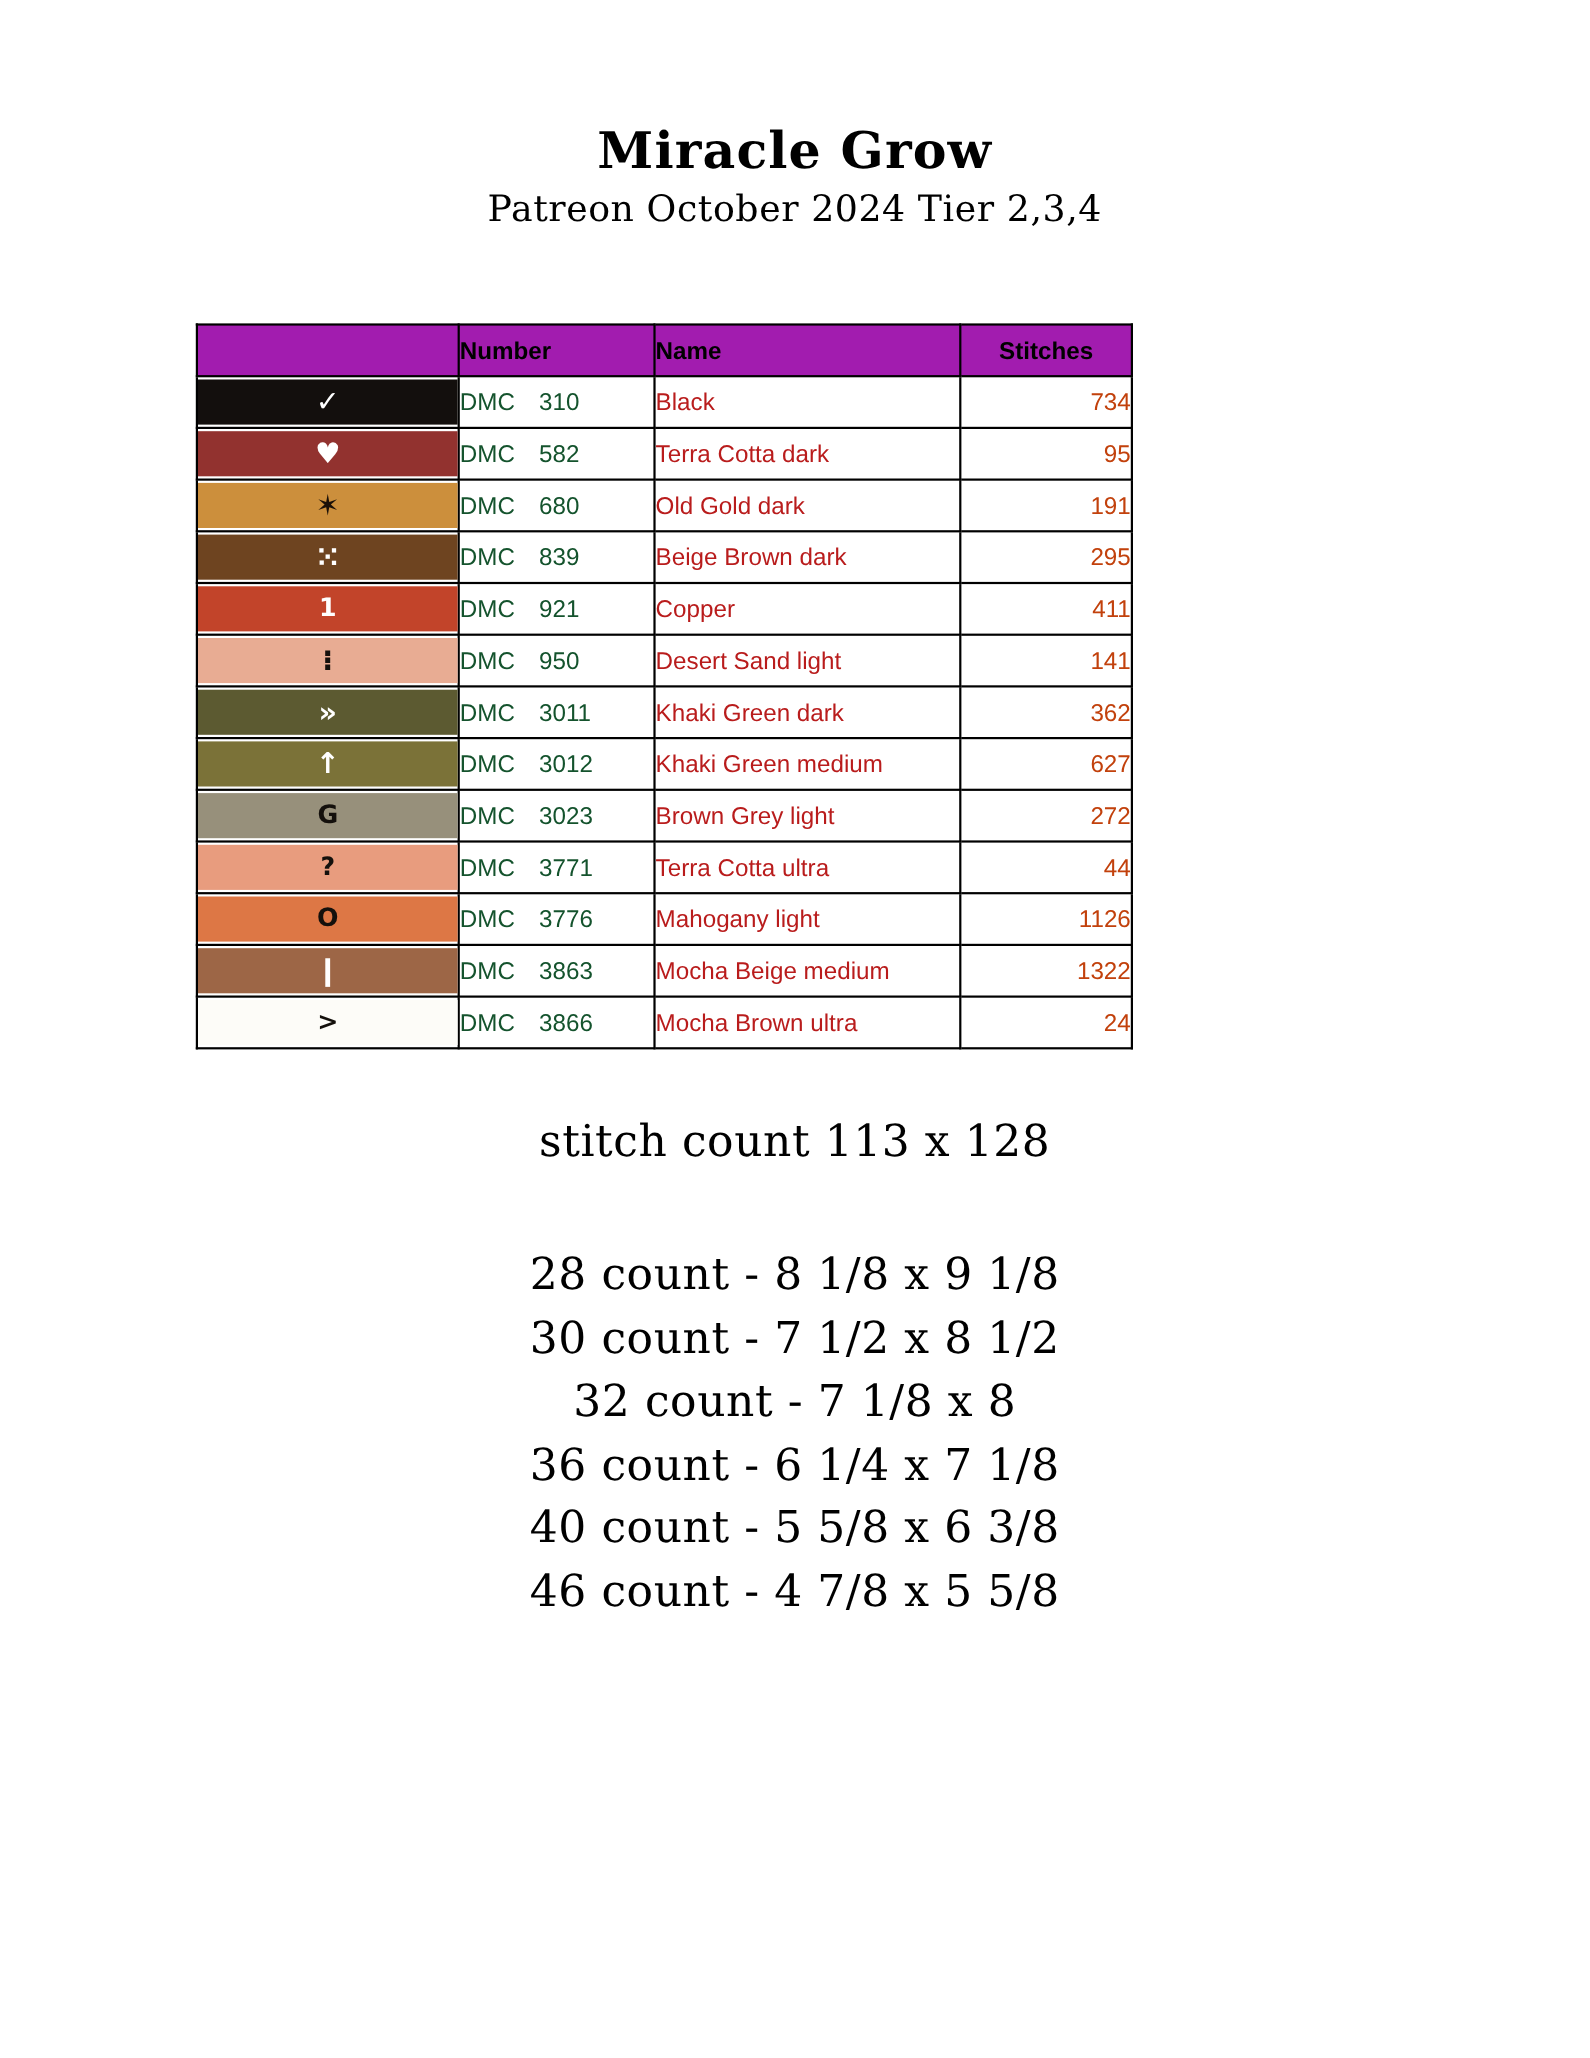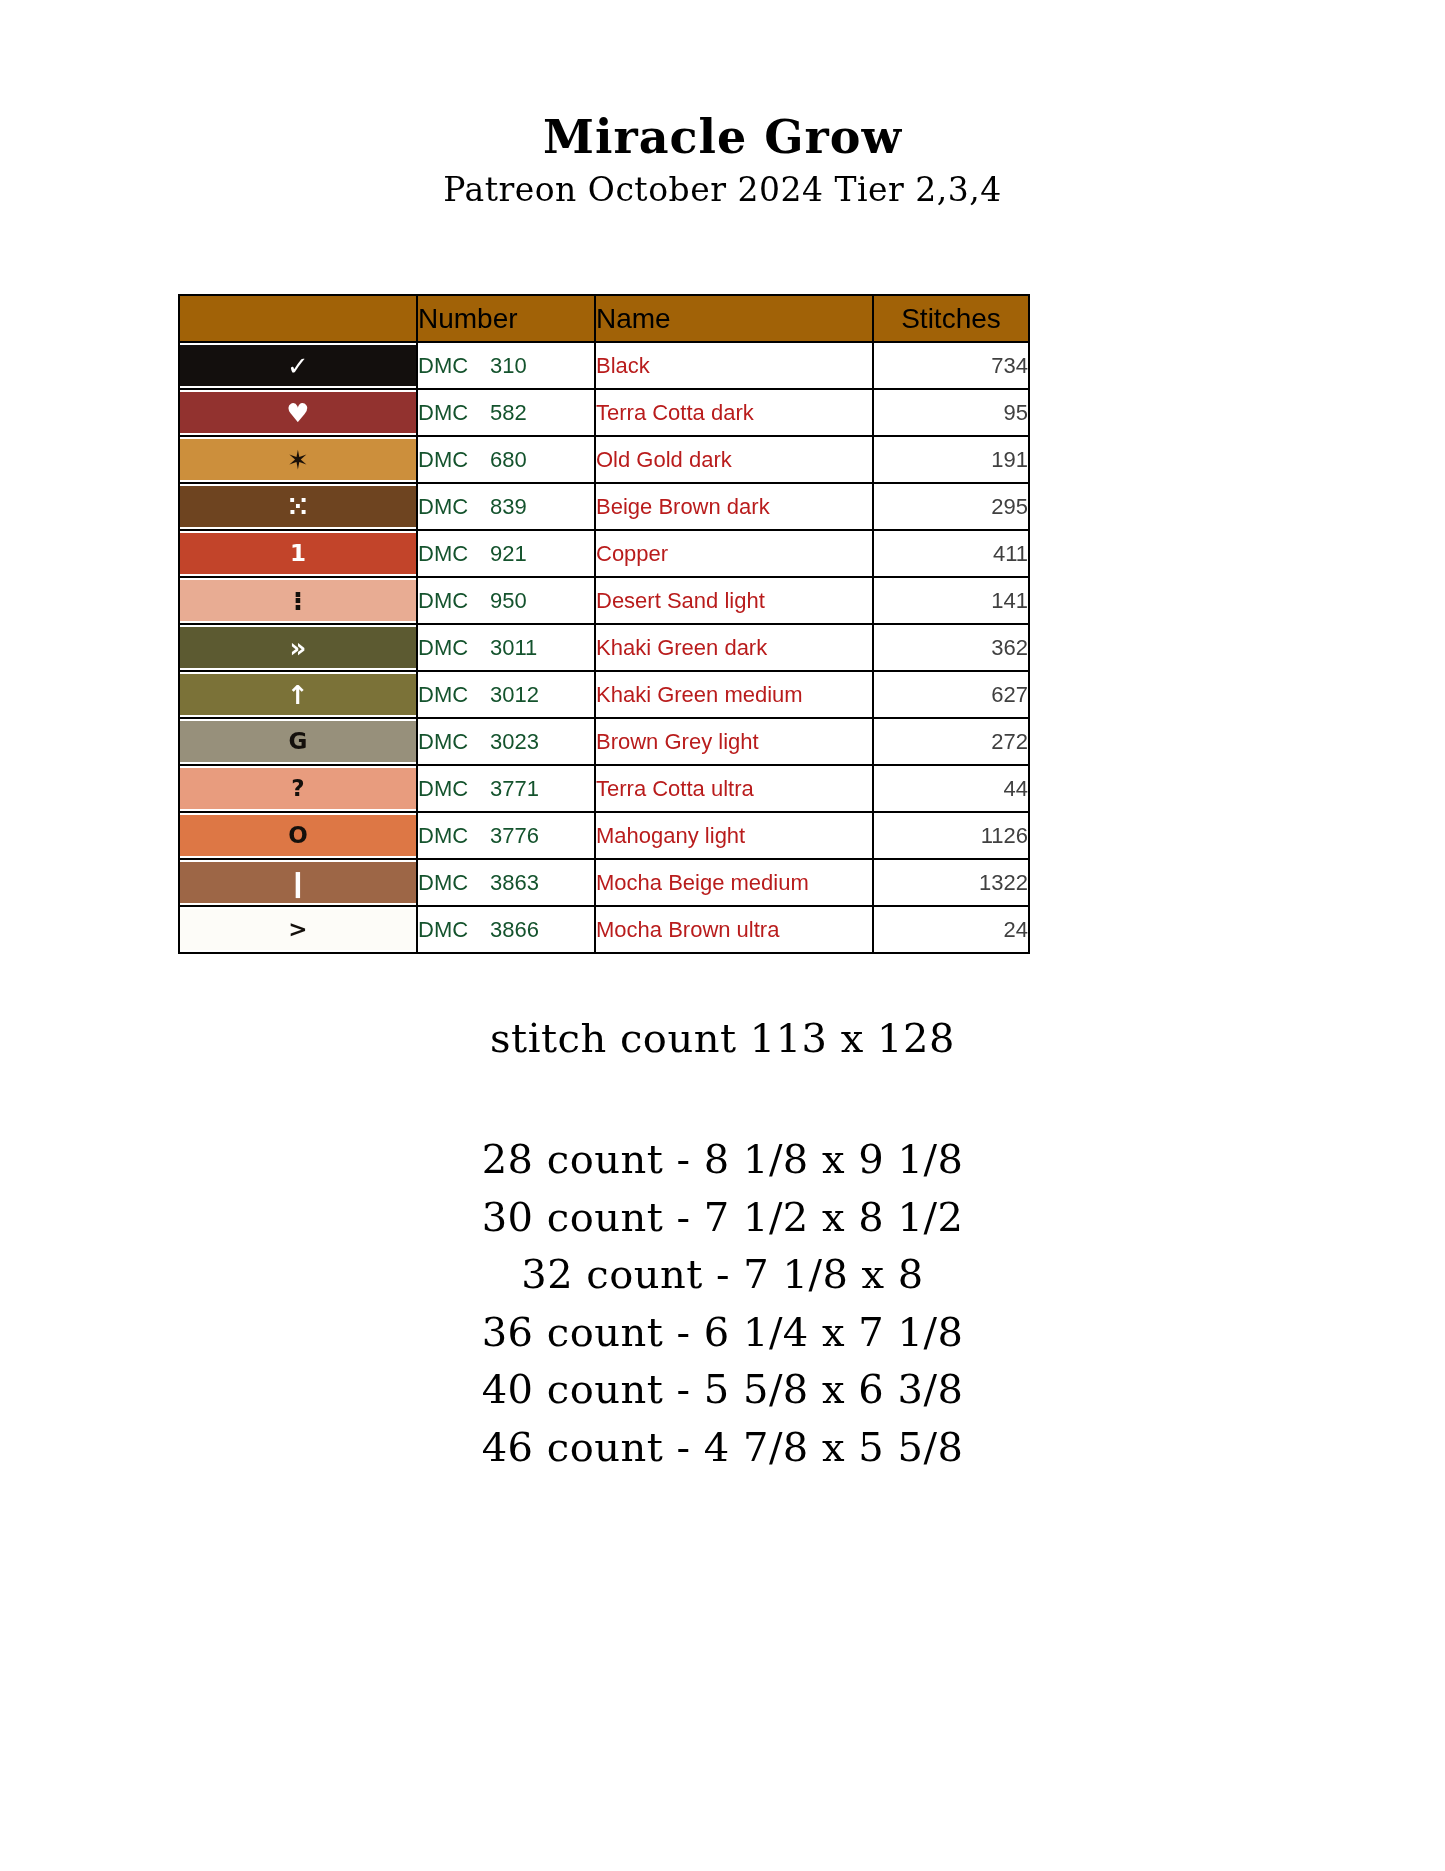--- a/index.html
+++ b/index.html
@@ -56,25 +56,25 @@
     padding: 0;
     height: 45px;
     vertical-align: middle;
   }
   col.c-swatch { width: 238px; }
   col.c-number { width: 178px; }
   col.c-name   { width: 278px; }
   col.c-stitch { width: 156px; }
 
   thead th {
-    font-size: 28px;
-    font-weight: normal;
+    font-size: 22px;
+    font-weight: bold;
     text-align: left;
     padding: 0 12px;
-    background: #a16207;
+    background: #a21caf;
     height: 47px;
   }
   thead th.th-swatch { border-right: 2px solid #000; }
   thead th.th-stitches { text-align: center; }
 
   td.swatch-cell {
     padding: 0;
     position: relative;
   }
   .swatch {
@@ -109,21 +109,21 @@
   .num-code  { display: inline-block; text-align: left; }
 
   td.name-cell {
     font-size: 22px;
     color: #b91c1c;
     padding: 0 12px;
     white-space: nowrap;
   }
   td.stitch-cell {
     font-size: 22px;
-    color: #404040;
+    color: #c2410c;
     padding: 0 14px;
     text-align: right;
   }
 
   
   .footer {
     position: absolute;
     left: 0;
     top: 1005px;
     width: 100%;

